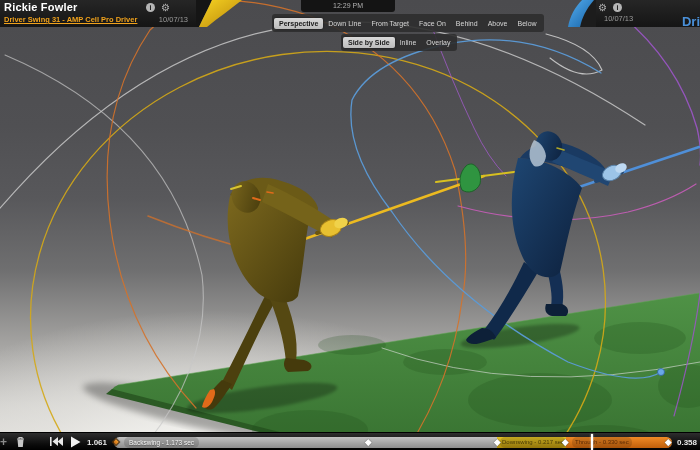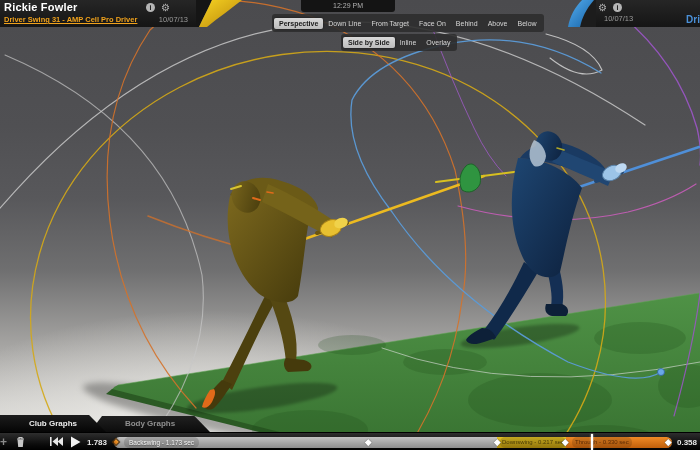--- a/index.html
+++ b/index.html
@@ -17,21 +17,21 @@
   .hdr-left{position:absolute;left:0;top:0;width:196px;height:27px;background:linear-gradient(#262626,#151515);}
   .player-name{position:absolute;left:4px;top:1px;font-size:11px;font-weight:bold;color:#fff;letter-spacing:.2px;}
   .swing-label{position:absolute;left:4px;top:15px;font-size:7.5px;font-weight:bold;color:#f0a21c;text-decoration:underline;}
   .hdr-date{position:absolute;font-size:7.5px;color:#9a9a9a;}
   .d-left{right:8px;top:15px;}
   .icon-info{position:absolute;width:9px;height:9px;border-radius:50%;background:#b5b5b5;color:#1a1a1a;
     font-size:7px;font-weight:bold;text-align:center;line-height:9px;}
   .icon-gear{position:absolute;color:#b5b5b5;font-size:10px;line-height:10px;}
   .hdr-right{position:absolute;left:596px;top:0;width:104px;height:27px;background:linear-gradient(#262626,#151515);}
   .d-right{left:8px;top:14px;}
-  .swing-label-r{position:absolute;right:0px;top:14px;font-size:10px;font-weight:bold;color:#4a90d8;white-space:nowrap;}
+  .swing-label-r{position:absolute;right:0px;top:14px;font-size:13px;font-weight:bold;color:#4a90d8;white-space:nowrap;}
   .swoosh{position:absolute;top:0;height:27px;}
 
   .time-tab{position:absolute;left:301px;top:0;width:94px;height:12px;background:#141414;border-radius:0 0 3px 3px;
     text-align:center;font-size:7px;color:#b0b0b0;line-height:12px;}
 
   .btn-row{position:absolute;display:flex;align-items:center;background:#2d2d2dE6;border-radius:3px;padding:2px;}
   .row1{left:272px;top:14px;height:18px;}
   .row2{left:341px;top:34px;height:17px;}
   .vbtn{color:#d6d6d6;font-size:7px;padding:2px 5px;white-space:nowrap;border-radius:2px;cursor:default;}
   .vbtn.sel{background:linear-gradient(#d8d8d8,#bdbdbd);color:#1a1a1a;font-weight:bold;box-shadow:0 0 2px rgba(0,0,0,.6);}
@@ -208,40 +208,38 @@
     <div class="vbtn">Behind</div>
     <div class="vbtn">Above</div>
     <div class="vbtn">Below</div>
   </div>
   <div class="btn-row row2">
     <div class="vbtn sel">Side by Side</div>
     <div class="vbtn">Inline</div>
     <div class="vbtn">Overlay</div>
   </div>
 
-  <div class="tab tab-club">Club Graphs</div>
-  <div class="tab tab-body">Body Graphs</div>
 
   <div class="transport">
     <div class="t-plus">+</div>
     <svg class="t-icon" style="left:15px;" width="11" height="12">
       <g stroke="#c6c6c6" stroke-width="1.2" fill="none">
         <path d="M2,3 L9,3 M4,3 L4,1.5 L7,1.5 L7,3"></path>
         <path d="M2.5,3.5 L3.2,11 L7.8,11 L8.5,3.5 Z" fill="#c6c6c6" stroke="none"></path>
       </g>
     </svg>
     <svg class="t-icon" style="left:50px;" width="13" height="11">
       <rect x="0" y="1" width="1.6" height="9" fill="#e8e8e8"></rect>
       <path d="M8,1 L2.5,5.5 L8,10 Z" fill="#e8e8e8"></path>
       <path d="M13,1 L7.5,5.5 L13,10 Z" fill="#e8e8e8"></path>
     </svg>
     <svg class="t-icon" style="left:70px;" width="11" height="12">
       <path d="M1,0.5 L10.5,6 L1,11.5 Z" fill="#f2f2f2"></path>
     </svg>
-    <div class="t-time" style="left:87px;">1.783</div>
+    <div class="t-time" style="left:87px;">1.061</div>
 
     <div class="track">
       <div class="seg seg0"><span class="seg-label">Backswing - 1.173 sec</span></div>
       <div class="seg seg1"><span class="seg-label" style="margin-left:3px;padding:0 2px;">Downswing - 0.217 sec</span></div>
       <div class="seg seg2"><span class="seg-label" style="margin-left:6px;padding:0 3px;">Through - 0.330 sec</span></div>
     </div>
     <div class="dia dia-start" style="left:113px;"></div>
     <div class="dia" style="left:366px;"></div>
     <div class="dia" style="left:495px;"></div>
     <div class="dia" style="left:563px;"></div>

